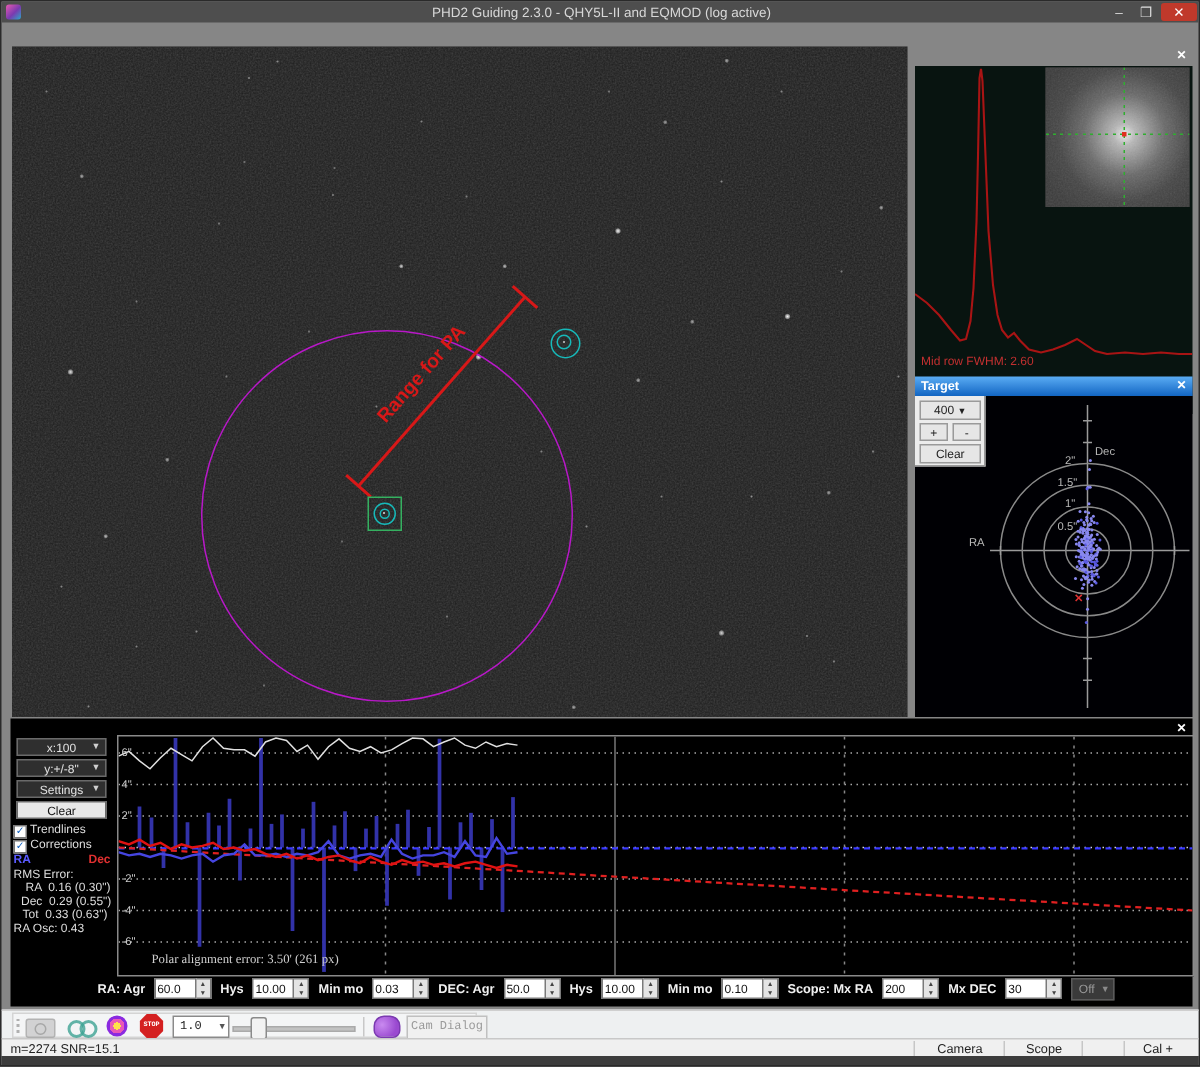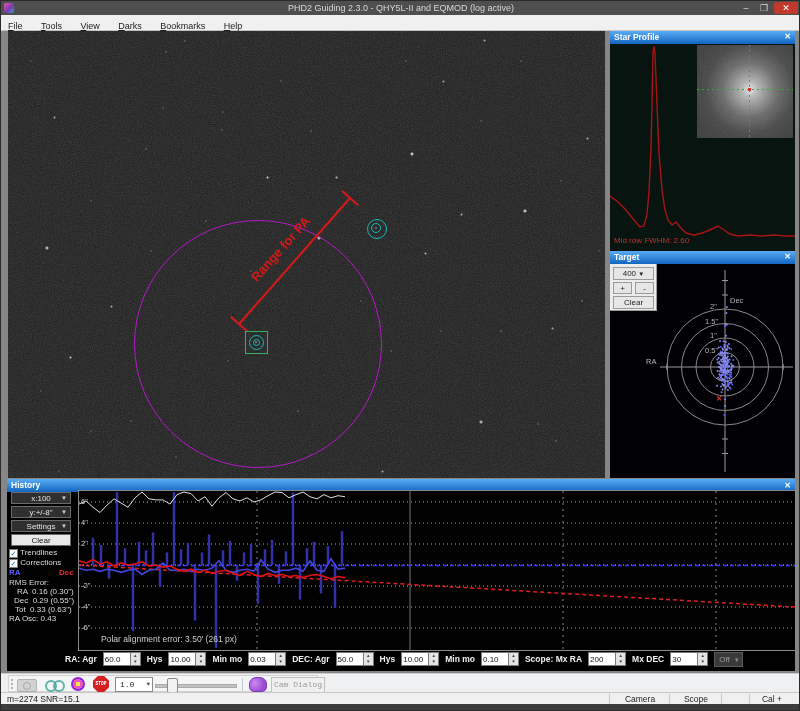--- a/index.html
+++ b/index.html
@@ -41,21 +41,21 @@
   #history-panel{left:6px;top:478px;width:788px;height:192px;background:#000;}
   #history-title{left:0;top:0;width:788px;}
   .dbtn{position:absolute;left:4px;width:60px;height:12px;background:#2f2f2f;border:1px solid #6a6a6a;color:#e2e2e2;font-size:8px;text-align:center;line-height:11px;box-sizing:border-box;}
   .dbtn .arr{position:absolute;right:3px;top:0;font-size:6px;color:#cfcfcf;}
   #hclear{background:#e8e8e8;color:#111;}
   .cbrow{position:absolute;left:2px;font-size:8px;color:#ddd;}
   .cb{display:inline-block;width:7px;height:7px;background:#fff;border:1px solid #777;font-size:7px;line-height:7px;color:#1060c0;vertical-align:-1px;text-align:center;}
   .stat{position:absolute;font-size:8px;color:#ddd;white-space:pre;}
   #hist-graph{left:71px;top:11px;width:716px;height:159px;background:#000;border:1px solid #8a8a8a;}
   .ytick{position:absolute;color:#ccc;font-size:7.5px;}
-  #polar-note{left:22px;top:143px;font-size:8.5px;color:#cfcfcf;}
+  #polar-note{left:22px;top:143px;font-size:8.5px;color:#cfcfcf;font-family:Liberation Serif, serif;}
   #param-row{left:58px;top:171px;width:726px;height:18px;display:flex;align-items:center;gap:6px;}
   .plabel{font-size:8.5px;font-weight:bold;color:#f0f0f0;white-space:nowrap;}
   .pinput{display:inline-flex;height:14px;align-items:flex-end;}
   .pinput input{width:28px;height:14px;border:1px solid #7a7a7a;background:#fff;color:#111;font-size:8px;font-family:"Liberation Sans",sans-serif;padding:0 1px;box-sizing:border-box;}
   .spin{width:10px;height:14px;background:#e4e4e4;border:1px solid #7a7a7a;border-left:none;font-size:4.5px;color:#444;line-height:6px;text-align:center;box-sizing:border-box;}
   .ddl{position:relative;height:15px;background:#fff;border:1px solid #8a8a8a;font-size:8px;color:#222;line-height:14px;padding:0 12px 0 4px;box-sizing:border-box;}
   .ddl .arr{position:absolute;right:2px;top:0;font-size:6px;color:#555;}
   .ddl.dis{background:#3a3a3a;border-color:#5a5a5a;color:#9a9a9a;}
   .ddl.dis .arr{color:#8a8a8a;}
   
@@ -83,28 +83,20 @@
 <div id="screen">
 
   <div class="abs" id="titlebar">
     <div class="abs" id="appicon"></div>
     <div class="abs" id="titletext">PHD2 Guiding 2.3.0 - QHY5L-II and EQMOD (log active)</div>
     <div class="abs winbtn" style="left:737px;">–</div>
     <div class="abs winbtn" style="left:755px;">❒</div>
     <div class="abs winbtn" id="btn-close" style="left:773px;">✕</div>
   </div>
 
-  <div class="abs" id="menubar">
-    <span class="menuitem">File</span>
-    <span class="menuitem">Tools</span>
-    <span class="menuitem">View</span>
-    <span class="menuitem">Darks</span>
-    <span class="menuitem">Bookmarks</span>
-    <span class="menuitem">Help</span>
-  </div>
 
   <div class="abs" id="starfield">
     <svg class="noise">
       <filter id="noiseF" x="0" y="0" width="100%" height="100%">
         <feTurbulence type="fractalNoise" baseFrequency="0.9" numOctaves="2" seed="3" stitchTiles="stitch"></feTurbulence>
         <feColorMatrix type="saturate" values="0"></feColorMatrix>
         <feComponentTransfer>
             <feFuncA type="linear" slope="0.22"></feFuncA>
           </feComponentTransfer>
       </filter>
@@ -172,21 +164,20 @@
     </svg>
     <div class="abs" id="guide-box">
       <div class="cyan-ring" style="left:3px;top:3px;width:13px;height:13px;"></div>
       <div class="cyan-ring" style="left:7px;top:7px;width:5px;height:5px;"></div>
     </div>
     <div class="cyan-ring" style="left:359px;top:188px;width:18px;height:18px;"></div>
     <div class="cyan-ring" style="left:363px;top:192px;width:8px;height:8px;"></div>
   </div>
 
   <div class="abs" id="profile-panel">
-    <div class="ptitle" style="width:185px;">Star Profile</div>
     <div class="pclose">✕</div>
     <div class="abs" id="profile-body">
       <svg width="185" height="205">
         <polyline id="profile-curve" fill="none" stroke="#a81414" stroke-width="1.4" points="0,152 8,158 16,166 24,176 30,183 34,182 37,170 39,148 41,104 42,60 43,8 44,2 45,10 47,60 49,110 52,146 55,166 58,176 62,181 66,178 70,183 76,189 84,191 92,189 100,186 108,182 114,186 120,190 128,192 140,191 152,192 164,191 176,192 185,192"></polyline>
       </svg>
       <div class="abs" id="inset">
         <svg class="noise">
             <rect width="100%" height="100%" filter="url(#noiseF)" opacity="0.7"></rect>
           </svg>
         <div class="ch-v"></div>
@@ -446,21 +437,20 @@
       <div class="abs" id="target-ctrls">
         <div class="tbtn" style="left:3px;top:3px;width:41px;height:13px;line-height:12px;"><span>400</span> <span style="font-size:6px;">▼</span></div>
         <div class="tbtn" style="left:3px;top:18px;width:19px;height:12px;line-height:11px;">+</div>
         <div class="tbtn" style="left:25px;top:18px;width:19px;height:12px;line-height:11px;">-</div>
         <div class="tbtn" style="left:3px;top:32px;width:41px;height:13px;line-height:12px;">Clear</div>
       </div>
     </div>
   </div>
 
   <div class="abs" id="history-panel">
-    <div class="ptitle abs" id="history-title">History</div>
     <div class="pclose" style="top:2px;">✕</div>
 
     <div class="dbtn" style="top:13px;"><span>x:100</span><span class="arr">▼</span></div>
     <div class="dbtn" style="top:27px;"><span>y:+/-8"</span><span class="arr">▼</span></div>
     <div class="dbtn" style="top:41px;"><span>Settings</span><span class="arr">▼</span></div>
     <div class="dbtn" id="hclear" style="top:55px;">Clear</div>
 
     <div class="cbrow" style="top:69px;"><span class="cb">✓</span> <span>Trendlines</span></div>
     <div class="cbrow" style="top:79px;"><span class="cb">✓</span> <span>Corrections</span></div>
 

